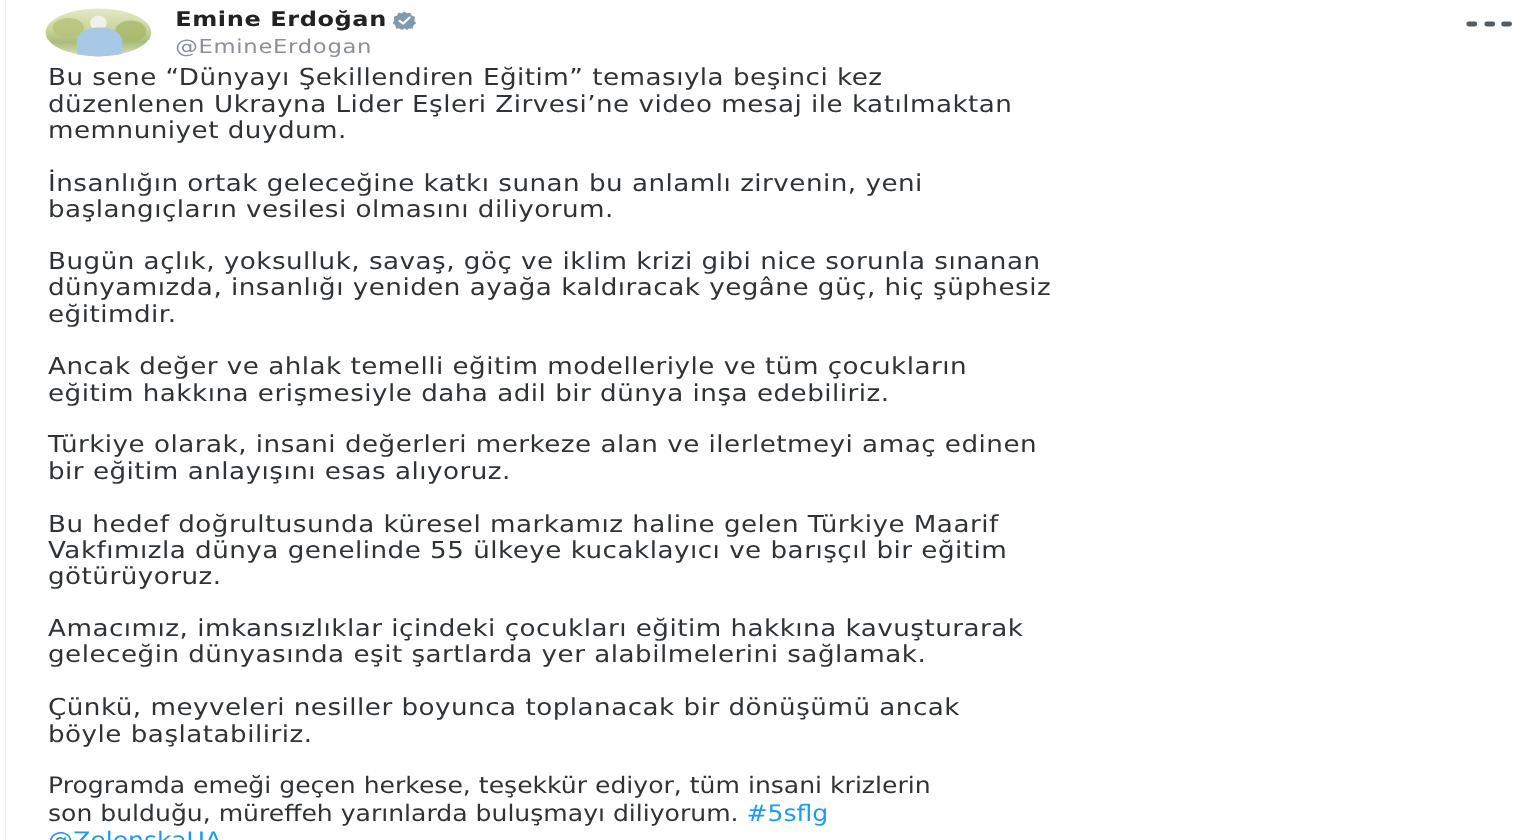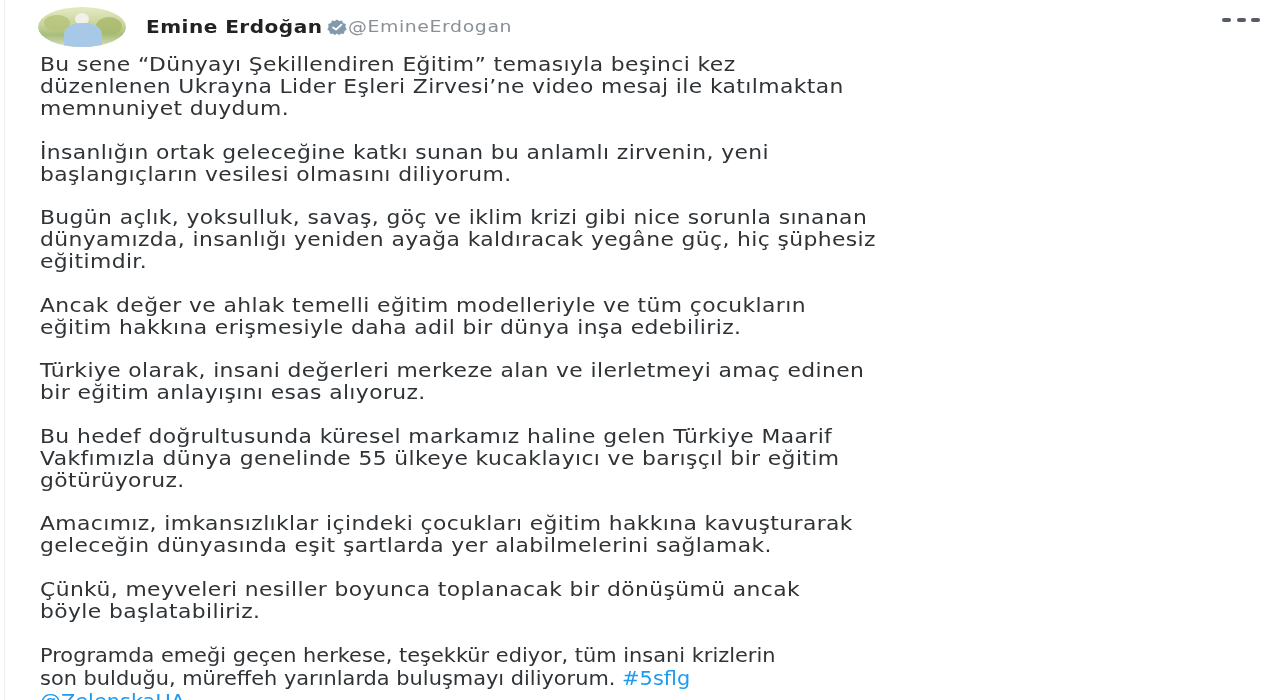--- a/index.html
+++ b/index.html
@@ -59,21 +59,21 @@
       position: absolute; left: 37px; top: 6px; width: 14px; height: 12px;
       border-radius: 50%; background: #f2f0ea;
     }
     .avatar .body {
       position: absolute; left: 26px; top: 16px; width: 38px; height: 26px;
       border-radius: 45% 45% 0 0; background: #a8c8e8;
     }
     .name-block {
       margin-left: 20px;
       display: flex;
-      flex-direction: row;
+      flex-direction: column;
       justify-content: center;
     }
     .name-row {
       display: flex;
       align-items: center;
       height: 22px;
     }
     .display-name {
       font-family: "DejaVu Sans", sans-serif;
       font-weight: bold;

